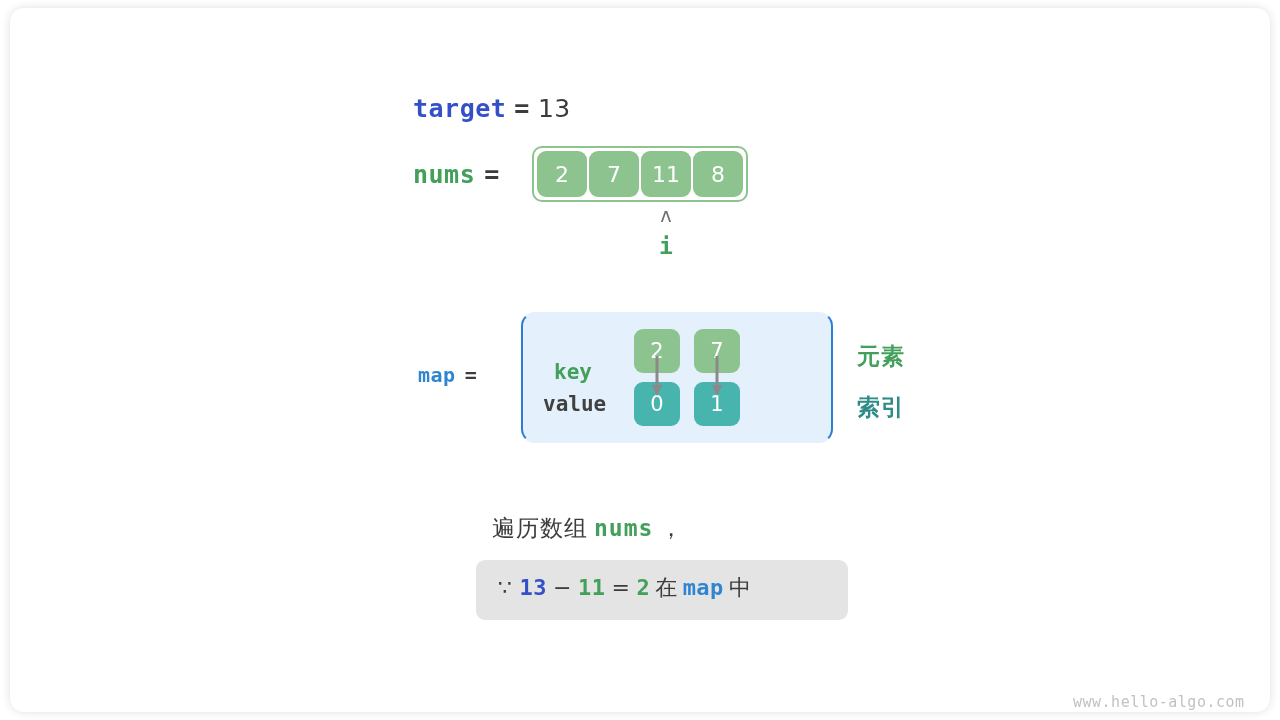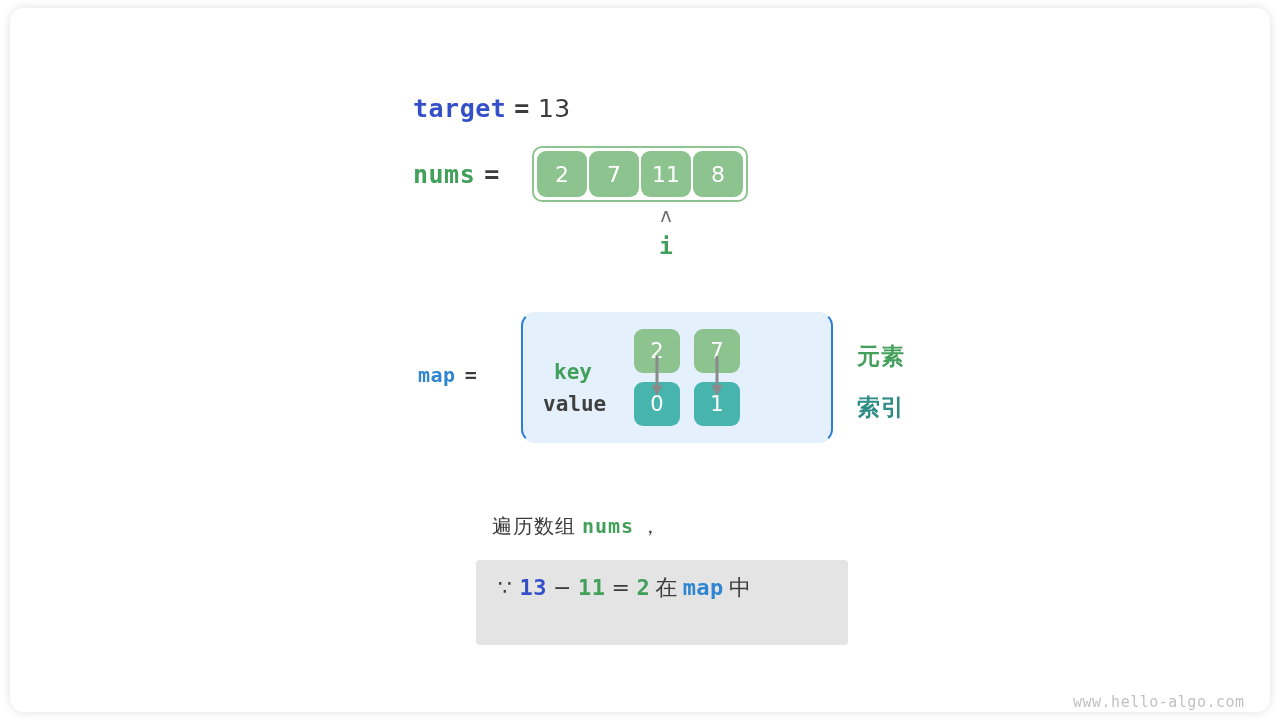--- a/index.html
+++ b/index.html
@@ -195,40 +195,40 @@
     letter-spacing: 1px;
   }
   .side-label.elem { top: 341px; color: #42a05a; }
   .side-label.idx  { top: 392px; color: #2e8c86; }
 
   
   .caption {
     position: absolute;
     left: 492px;
     top: 513px;
-    font-size: 20px;
+    font-size: 23px;
     color: #3c3c3c;
     white-space: nowrap;
     letter-spacing: 1px;
   }
   .caption .code {
     font-family: "DejaVu Sans Mono", monospace;
     font-weight: bold;
     color: #42a05a;
     padding: 0 6px;
   }
 
   .note-box {
     position: absolute;
     left: 476px;
     top: 560px;
     width: 372px;
-    height: 85px;
+    height: 60px;
     background: #e4e4e4;
-    border-radius: 4px;
+    border-radius: 9px;
     box-sizing: border-box;
     padding: 10px 22px 0 22px;
   }
   .note-line {
     font-size: 22px;
     color: #3c3c3c;
     white-space: nowrap;
     line-height: 36px;
     letter-spacing: 0.5px;
   }

